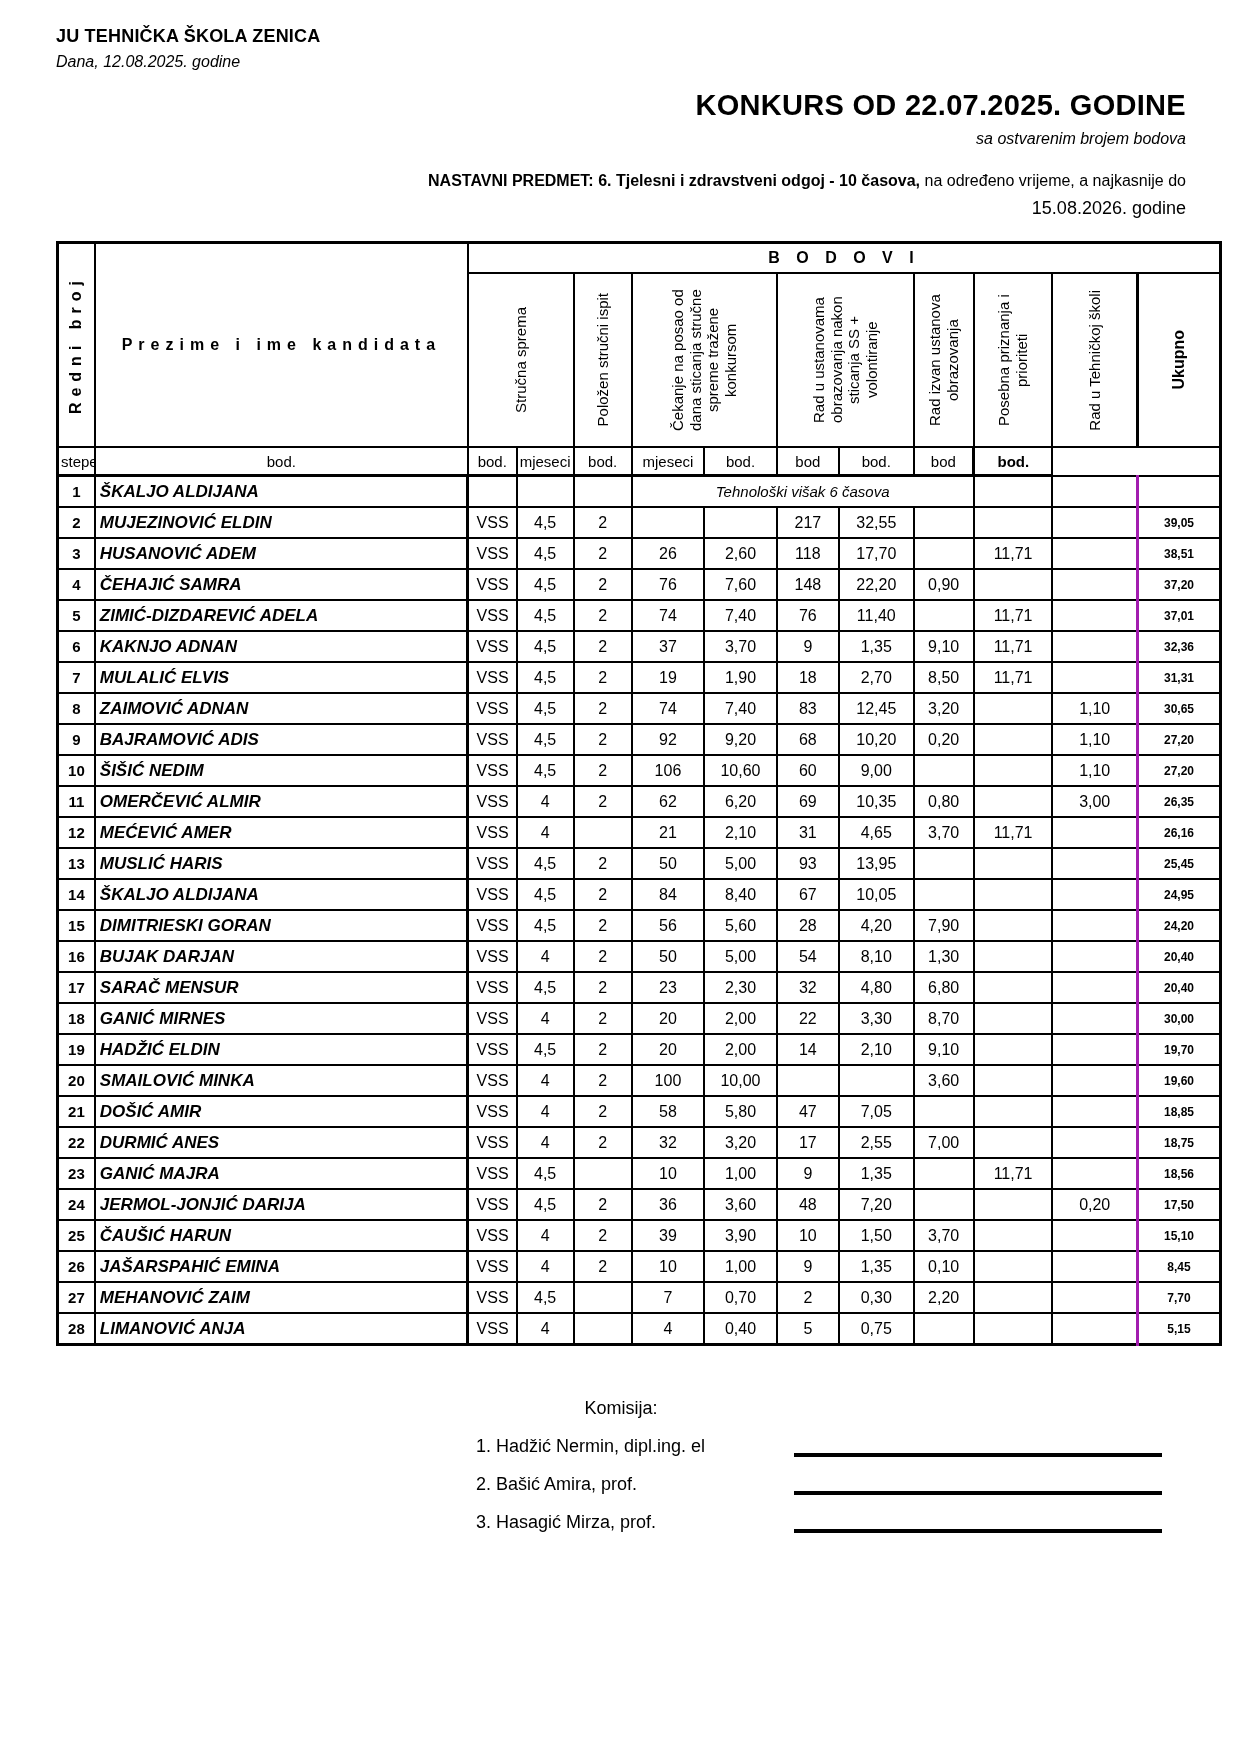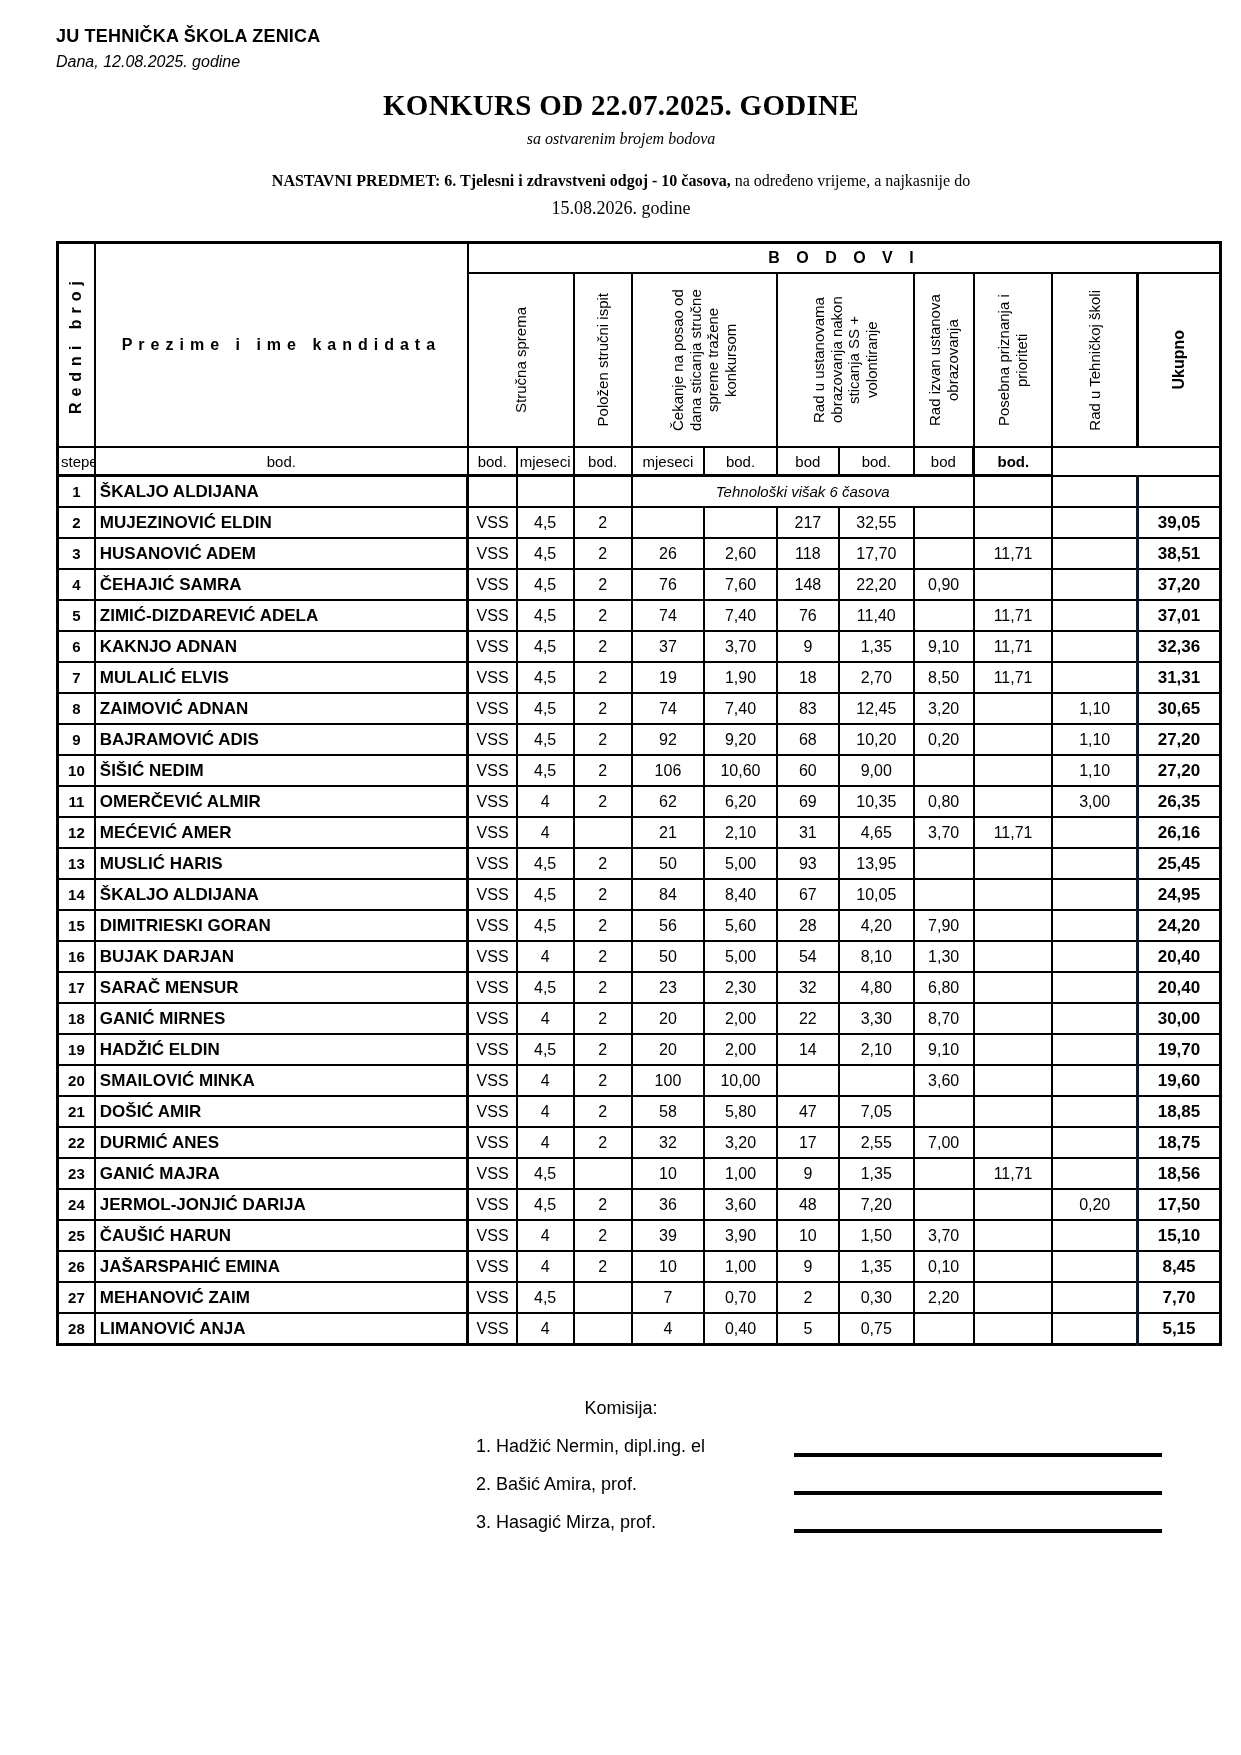--- a/index.html
+++ b/index.html
@@ -1,39 +1,39 @@
 <!DOCTYPE html>
 <html><head>
 <meta charset="utf-8">
 <style>
   html,body{margin:0;padding:0;background:#fff;color:#000;}
   body{width:1241px;height:1755px;font-family:"Liberation Sans",sans-serif;position:relative;}
   .page{padding:26px 36px 0 56px;}
   .school{font-weight:bold;font-size:18px;letter-spacing:.2px;}
   .dateline{font-style:italic;font-size:16px;margin-top:6px;}
-  .center-block{width:1130px;text-align:center;font-family:Liberation Serif, serif;}
+  .center-block{width:1130px;text-align:right;}
   .doc-title{font-weight:bold;font-size:29px;margin-top:18px;letter-spacing:.3px;}
   .subtitle1{font-style:italic;font-size:18px;margin-top:22px;}
   .subtitle2{font-style:italic;font-size:16px;margin-top:8px;}
   .subject{font-size:16px;margin-top:24px;}
   .subject .b{font-weight:bold;}
   .subject2{font-size:18px;margin-top:8px;}
   table{border-collapse:collapse;table-layout:fixed;width:1166px;margin-top:22px;border:3px solid #000;}
   td,th{border:2px solid #000;padding:0 2px;overflow:hidden;white-space:nowrap;}
   tr.bodovi-row th{height:28px;font-size:16px;font-weight:bold;letter-spacing:6px;}
   .vh{writing-mode:vertical-rl;transform:rotate(180deg);margin:0 auto;font-size:15px;line-height:1.18;font-weight:normal;white-space:normal;text-align:center;max-height:168px;}
   .vh.bold{font-weight:bold;font-size:16px;}
   tr.groups-row th{height:172px;vertical-align:middle;}
   th.name-head{font-weight:bold;font-size:18px;}
   tr.subheader td{height:26px;text-align:center;font-size:15px;border-bottom:3px solid #000;}
   tbody td{height:29px;text-align:center;font-size:16px;}
   td.td-rb{font-weight:bold;font-size:15px;}
-  td.td-name{text-align:left;font-weight:bold;font-size:17px;padding-left:4px;border-right:3px solid #000;}
+  td.td-name{text-align:left;font-weight:bold;font-style:italic;font-size:17px;padding-left:4px;border-right:3px solid #000;}
   td.td-note{font-style:italic;font-size:15px;}
-  td.td-ukupno{font-weight:bold;font-size:17px;border-left:3px solid #0f172a;}
+  td.td-ukupno{font-weight:bold;font-size:12px;border-left:3px solid #a21caf;}
   .footer{margin-top:52px;width:1130px;}
   .komisija-title{text-align:center;font-size:18px;}
   .member-row{display:flex;align-items:flex-end;margin-top:16px;height:22px;}
   .member-name{font-size:18px;margin-left:420px;width:300px;}
   .sig-line{width:368px;border-bottom:4px solid #000;height:18px;margin-left:18px;}
 </style>
 </head>
 <body>
 
 <div class="page">

